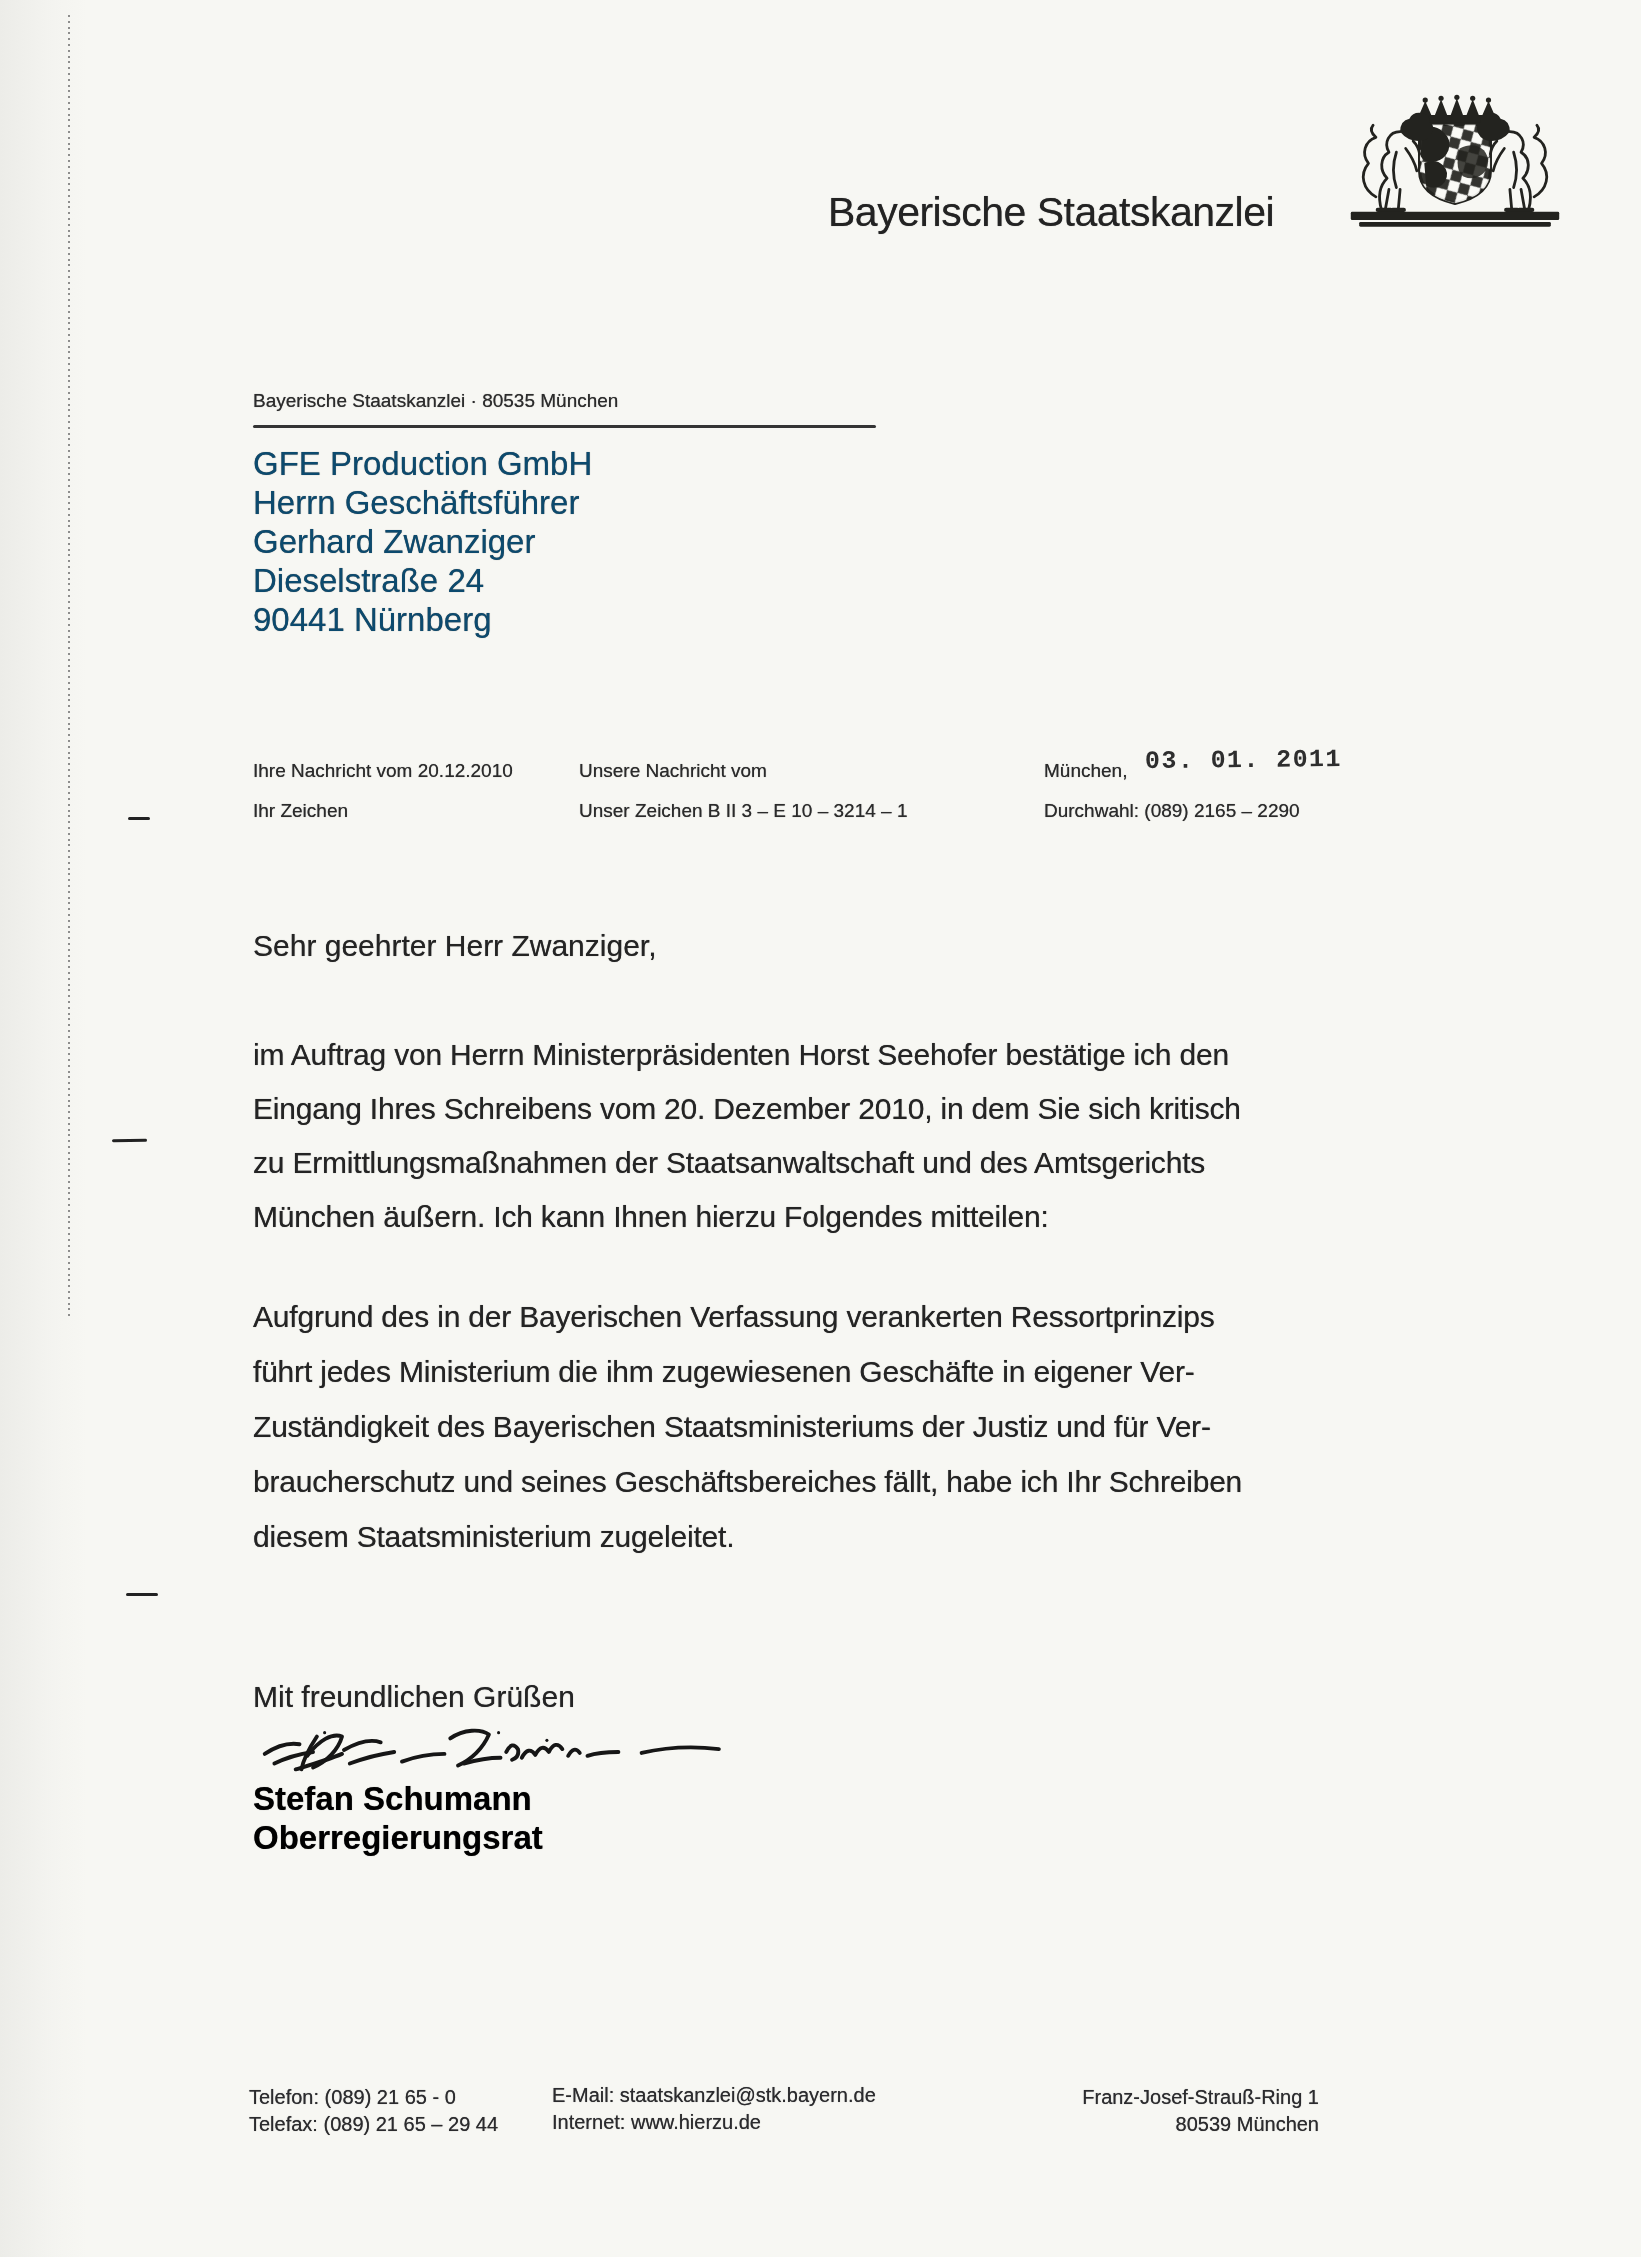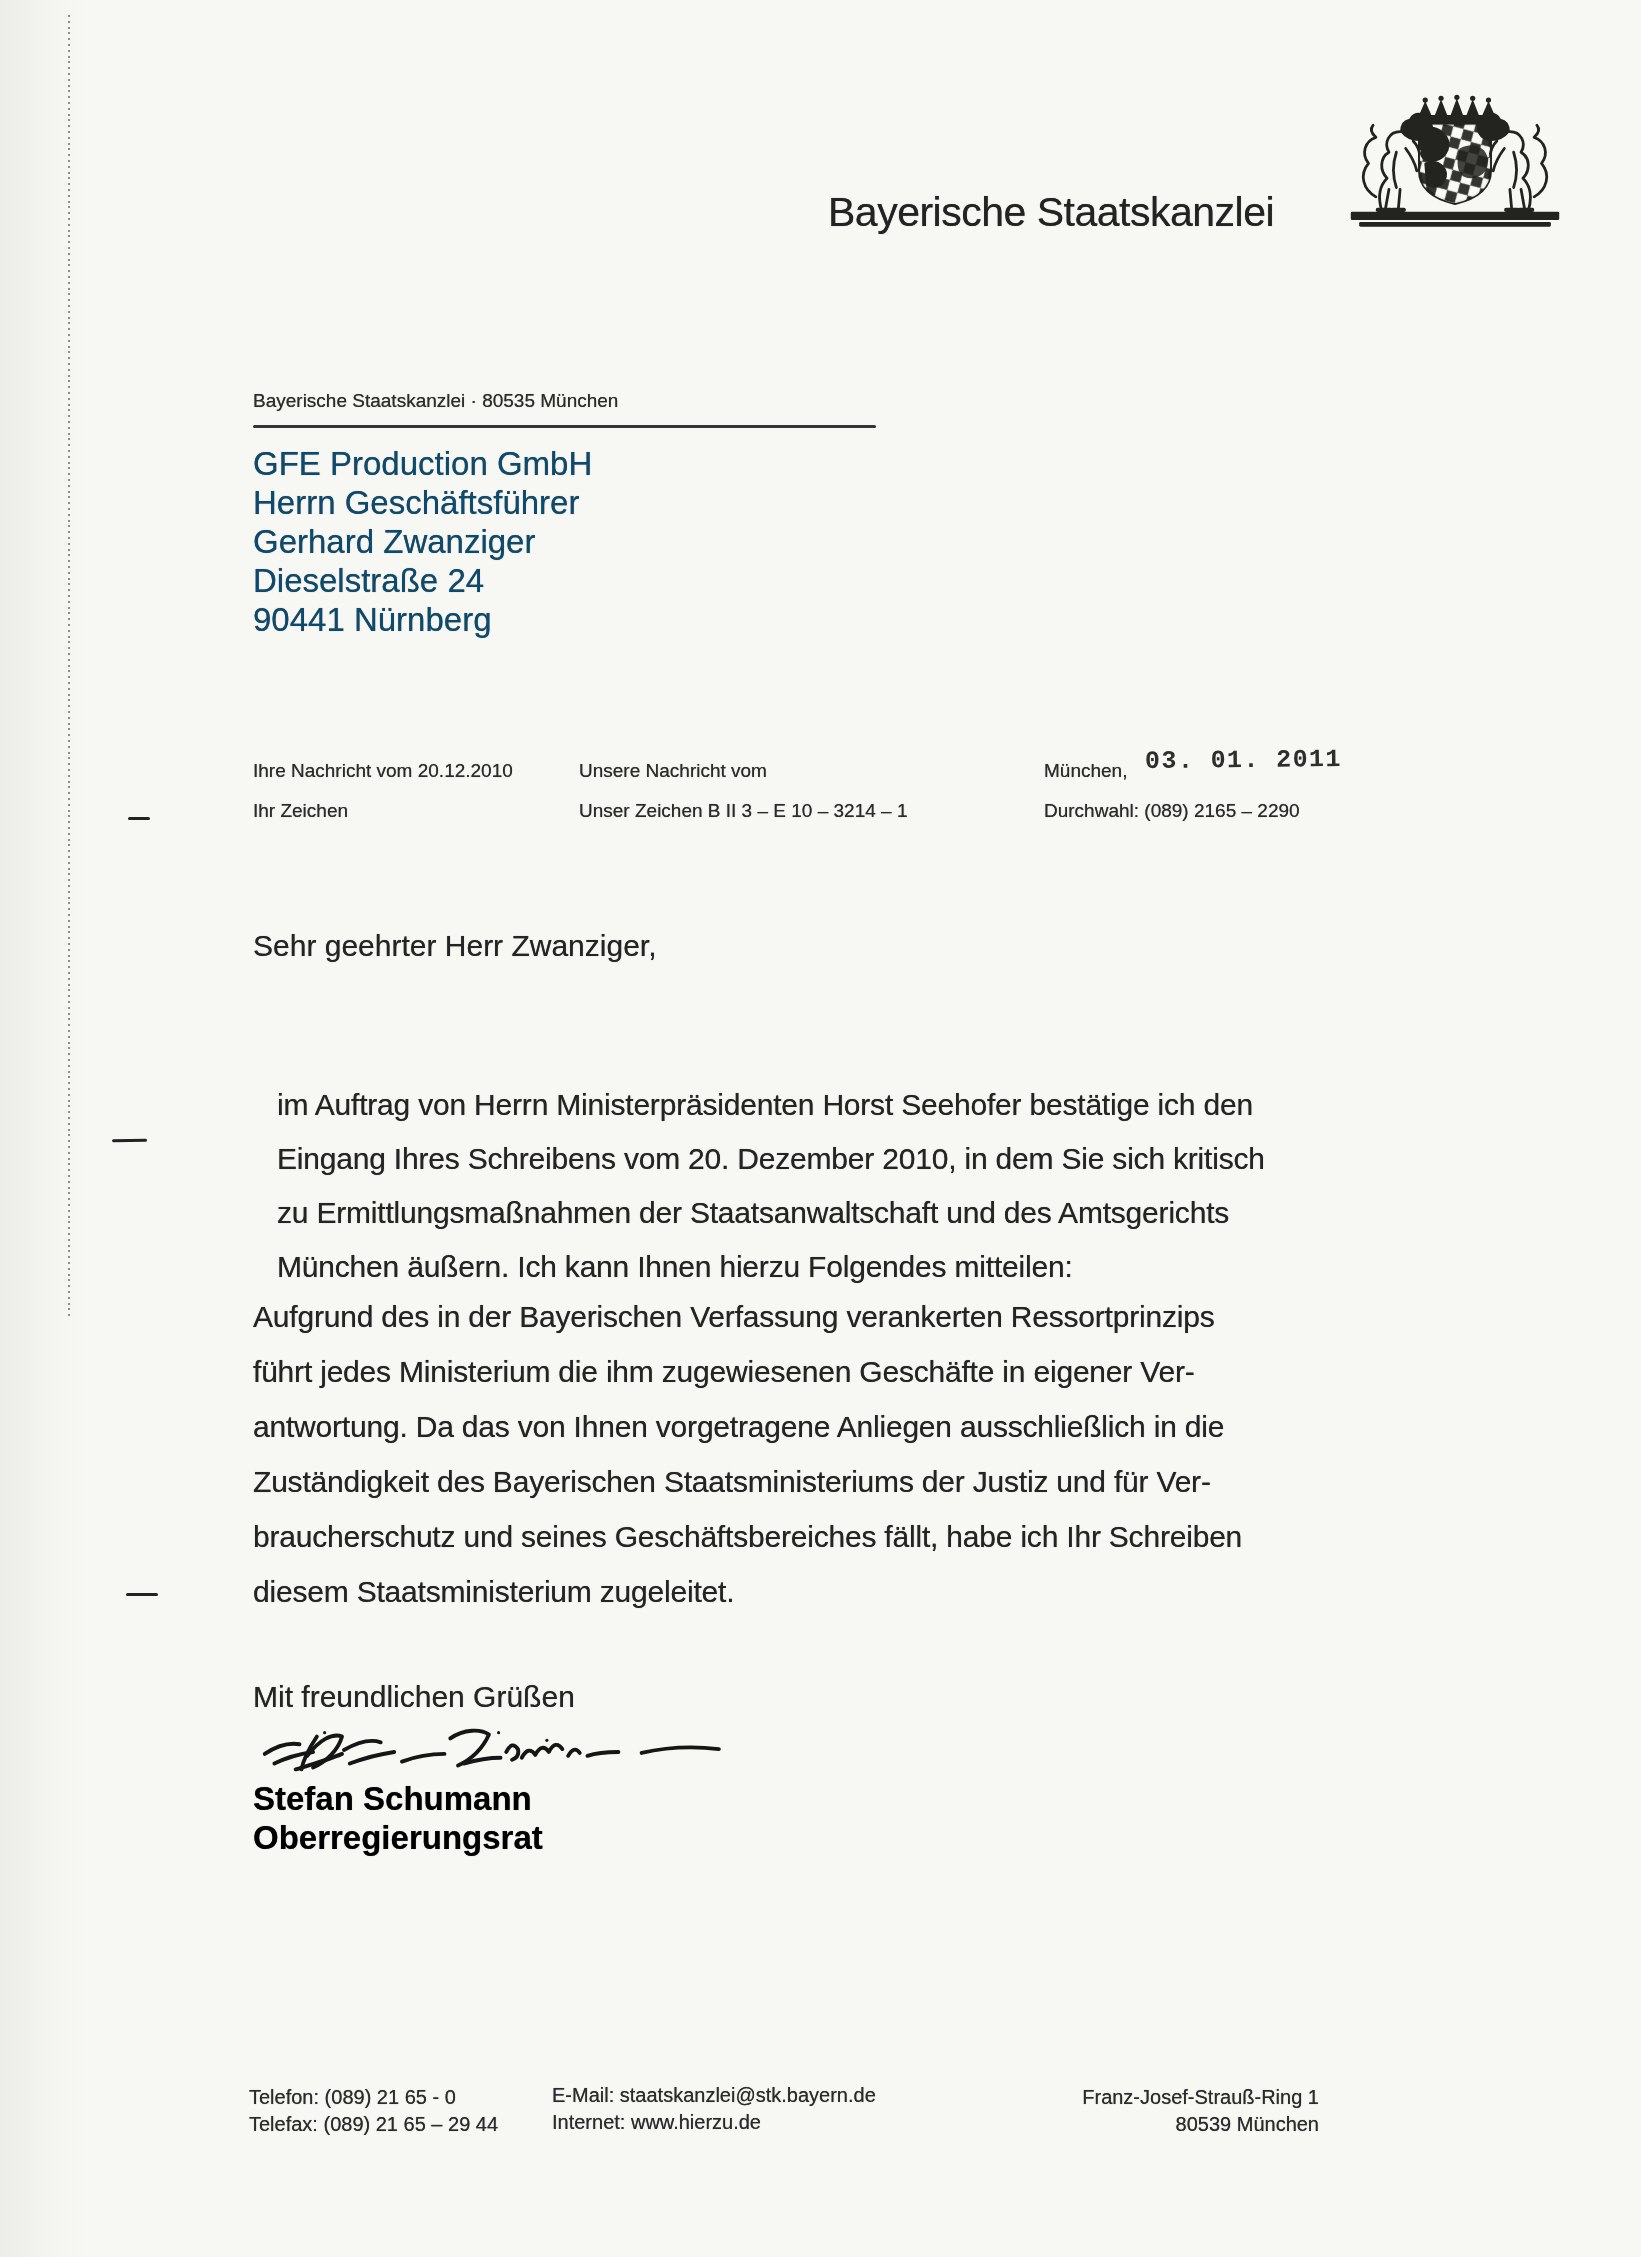--- a/index.html
+++ b/index.html
@@ -25,21 +25,21 @@
   .refc2{left:579px;}
   .refc3{left:1044px;}
   .datestamp{
     left:1145px;top:746px;
     font-family:"Liberation Mono","DejaVu Sans Mono",monospace;
     font-size:25px;font-weight:bold;letter-spacing:1.4px;color:#2e2e2e;
     transform:rotate(-0.6deg);
   }
   .salutation{left:253px;top:929px;font-size:30px;}
   .para{left:253px;font-size:30px;letter-spacing:-0.2px;color:#242424;}
-  .para1{top:1078px;line-height:54px;margin-left:24px;}
+  .para1{top:1028px;line-height:54px;}
   .para2{top:1289px;line-height:55px;}
   .closing{left:253px;top:1680px;font-size:30px;}
   .signature-wrap{left:257px;top:1721px;width:488px;height:60px;}
   .signer{left:253px;font-size:33px;line-height:39px;color:#000000;font-weight:bold;}
   .signer-name{top:1779px;}
   .signer-title{top:1818px;}
   .footer{font-size:20px;line-height:27px;color:#2b2b2e;}
   .footrow{white-space:nowrap;}
   .fc1{left:249px;top:2084px;}
   .fc2{left:552px;top:2082px;}
@@ -137,21 +137,20 @@
 <div class="abs para para1 soft">
   <div>im Auftrag von Herrn Ministerpräsidenten Horst Seehofer bestätige ich den</div>
   <div>Eingang Ihres Schreibens vom 20. Dezember 2010, in dem Sie sich kritisch</div>
   <div>zu Ermittlungsmaßnahmen der Staatsanwaltschaft und des Amtsgerichts</div>
   <div>München äußern. Ich kann Ihnen hierzu Folgendes mitteilen:</div>
 </div>
 
 <div class="abs para para2 soft">
   <div>Aufgrund des in der Bayerischen Verfassung verankerten Ressortprinzips</div>
   <div>führt jedes Ministerium die ihm zugewiesenen Geschäfte in eigener Ver-</div>
-  <div>antwortung. Da das von Ihnen vorgetragene Anliegen ausschließlich in die</div>
   <div>Zuständigkeit des Bayerischen Staatsministeriums der Justiz und für Ver-</div>
   <div>braucherschutz und seines Geschäftsbereiches fällt, habe ich Ihr Schreiben</div>
   <div>diesem Staatsministerium zugeleitet.</div>
 </div>
 
 <div class="abs closing soft">Mit freundlichen Grüßen</div>
 
 <div class="abs signature-wrap">
   <svg viewBox="0 0 505 62" width="488" height="60" aria-hidden="true">
     <g stroke="#161616" stroke-width="4" fill="none" stroke-linecap="round" stroke-linejoin="round">

